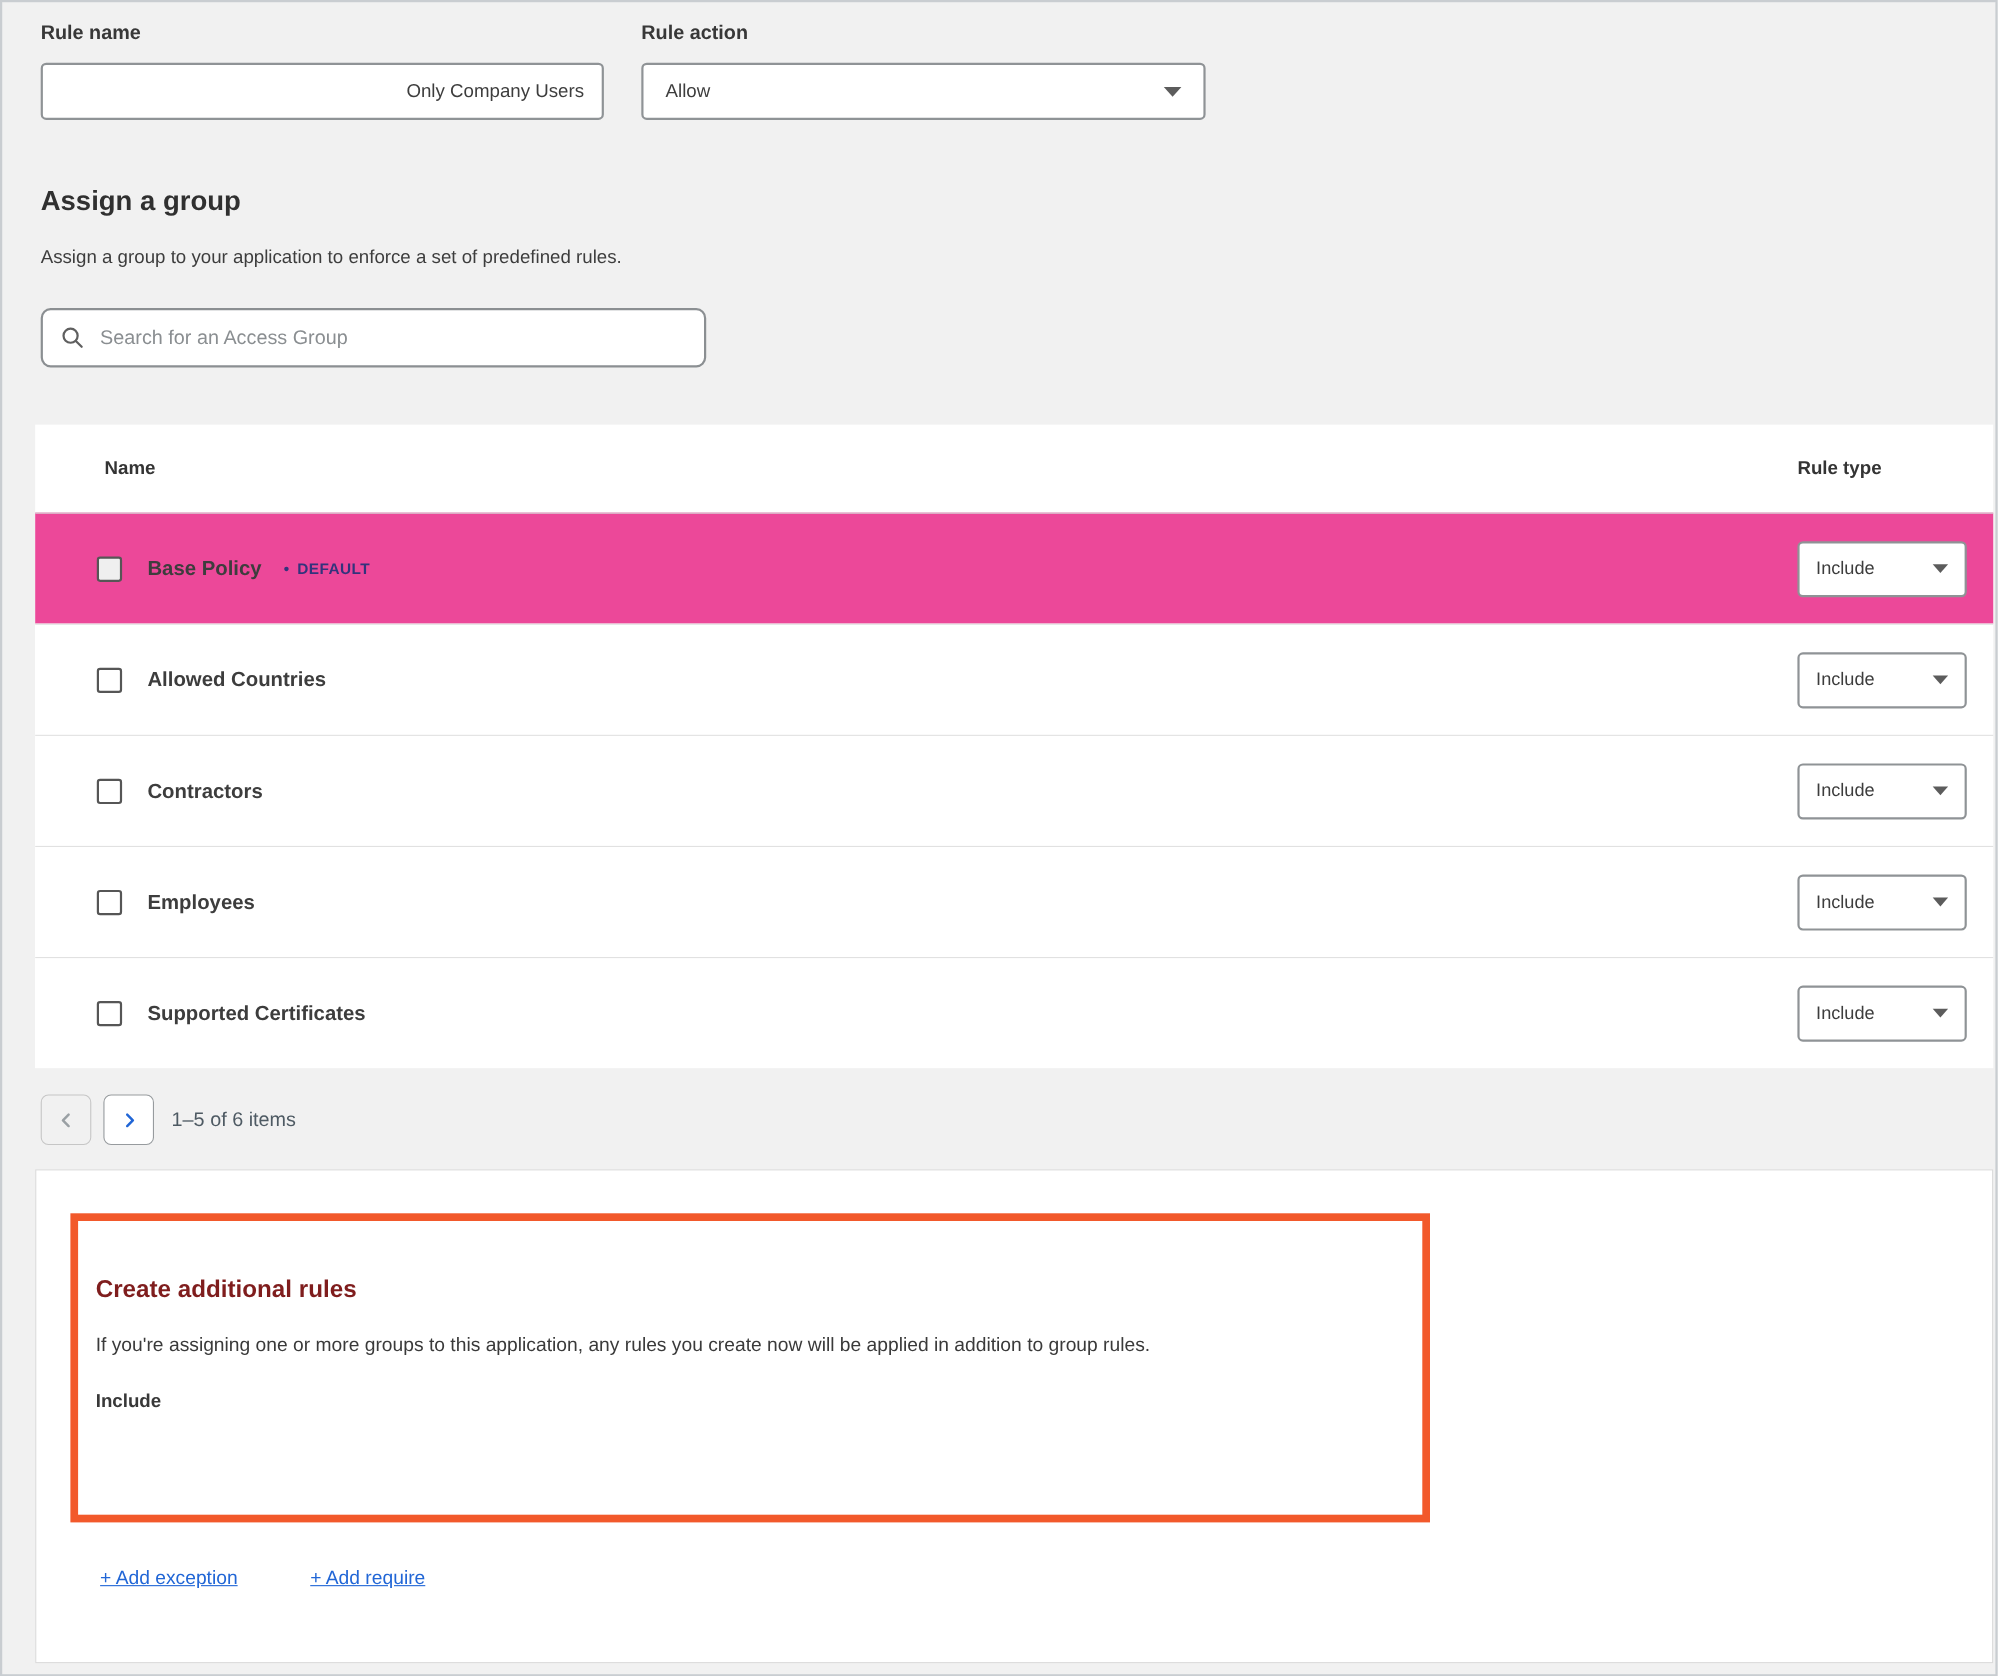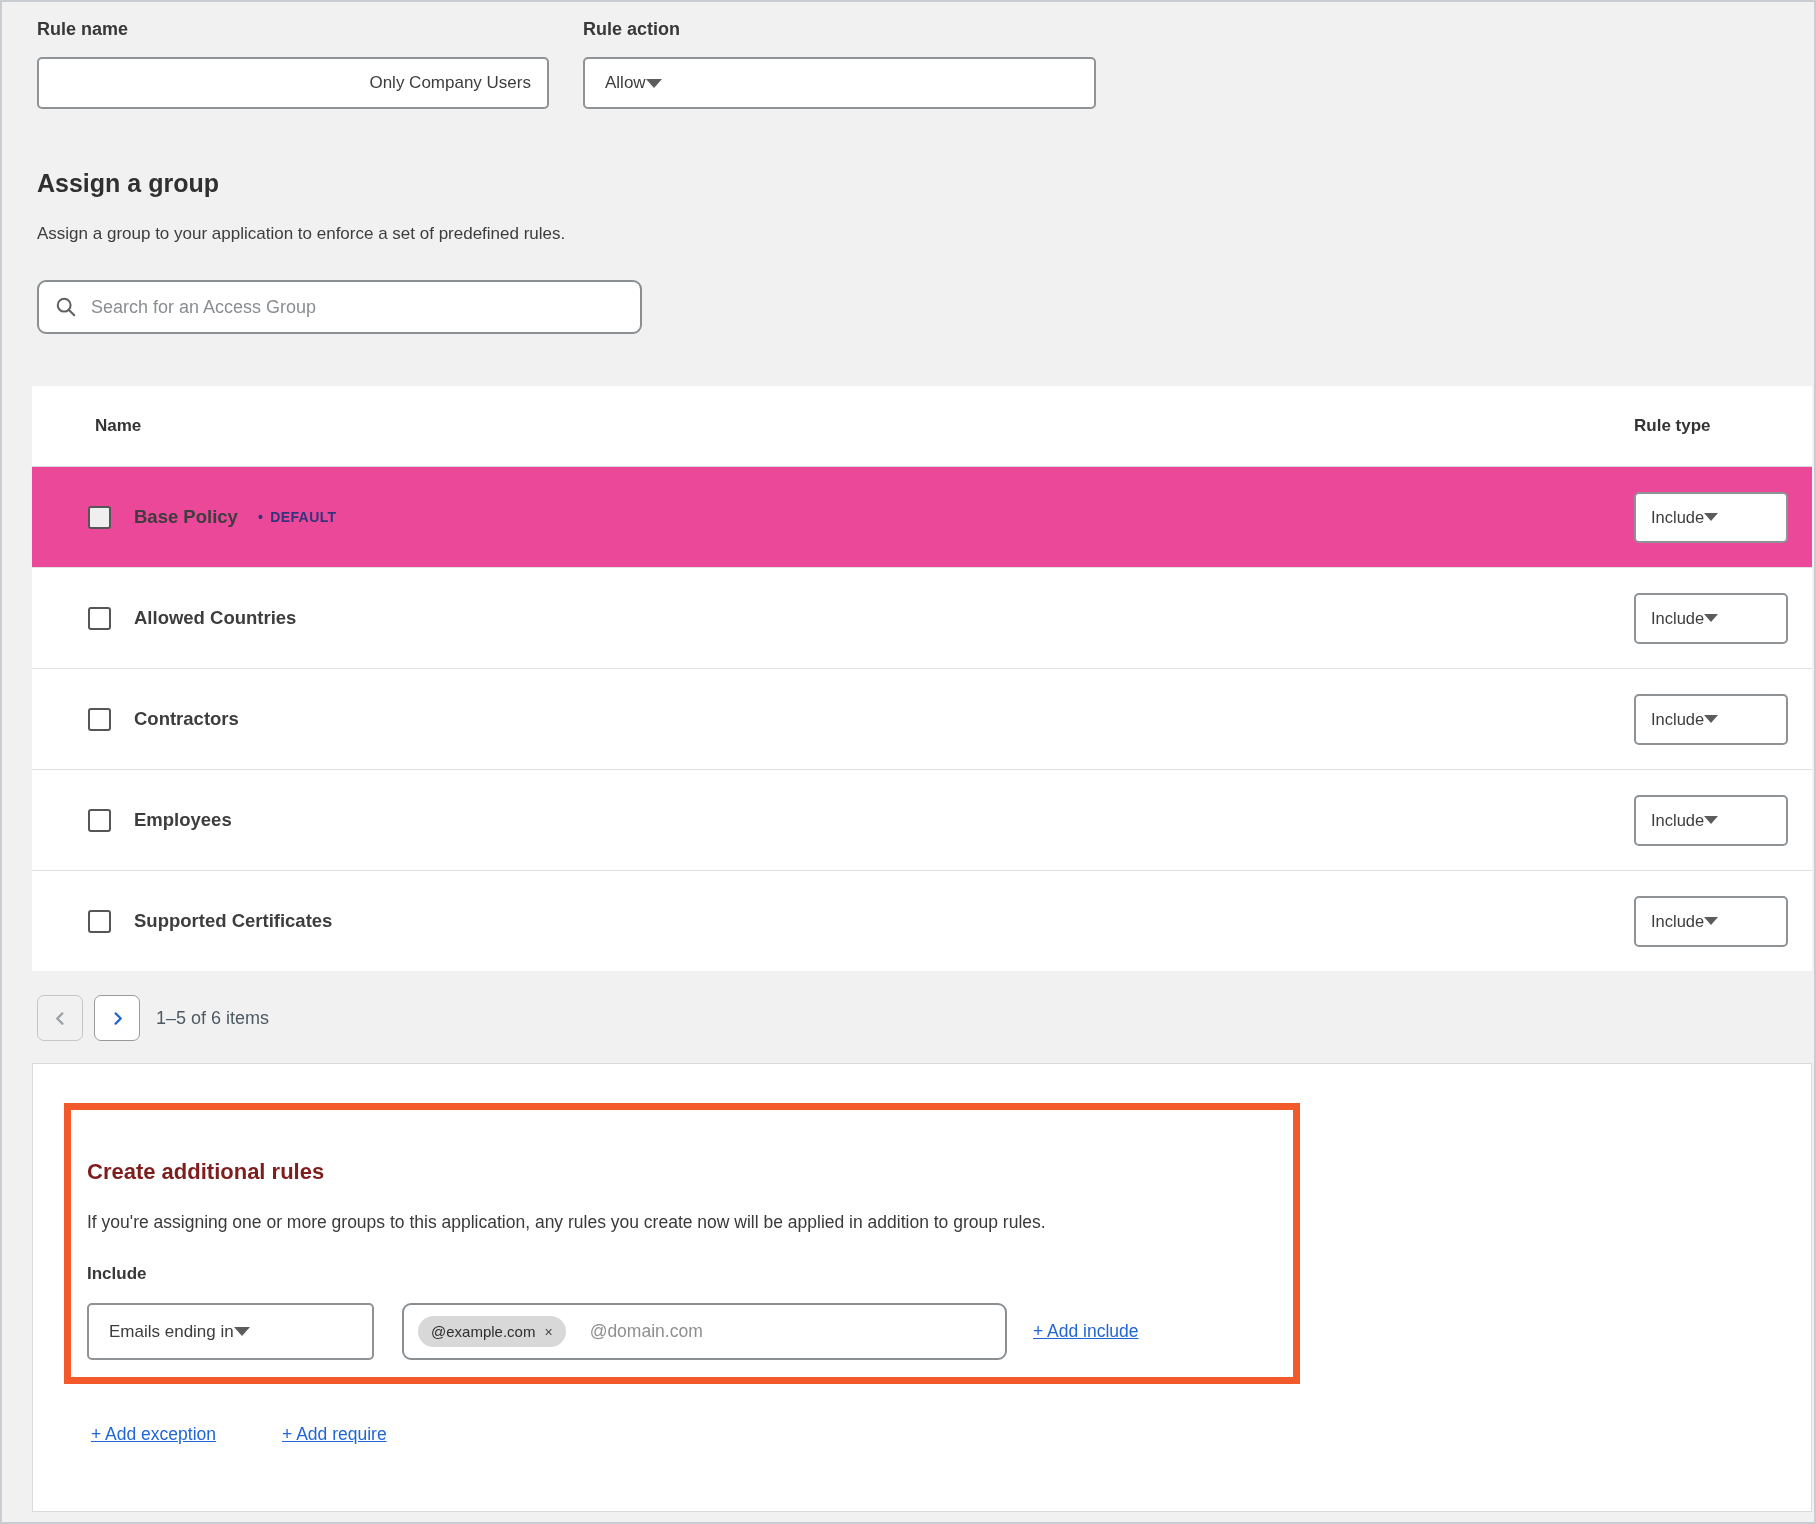--- a/index.html
+++ b/index.html
@@ -15,21 +15,21 @@
 
   
   .top-form { display: flex; gap: 34px; padding: 17px 0 0 35px; }
   .field-label { display: block; font-size: 18px; font-weight: 700; color: #383838; margin-bottom: 17px; }
   .text-input, .select {
     background: #fff; border: 2px solid #8f9396; border-radius: 5px;
     height: 52px; font-size: 17px; color: #3d3d3d;
   }
   .text-input { width: 512px; padding: 0 16px; font-family: "Liberation Sans", sans-serif; outline: none; text-align: right; }
   .select {
-    display: flex; align-items: center; 
+    display: flex; align-items: center; justify-content: space-between;
     padding: 0 20px; cursor: pointer;
   }
   .rule-action-select { width: 513px; }
   .caret-down {
     width: 0; height: 0;
     border-left: 8px solid transparent; border-right: 8px solid transparent;
     border-top: 9px solid #5c5c5c;
   }
 
   
@@ -207,35 +207,19 @@
   </div>
   <span class="page-count">1–5 of 6 items</span>
 </div>
 
 <div class="bottom-card">
   <div class="highlight-box">
     <h3 class="car-heading">Create additional rules</h3>
     <p class="car-desc">If you're assigning one or more groups to this application, any rules you create now will be applied in addition to group rules.</p>
     <div class="car-include-label">Include</div>
 
-    <div class="rule-builder">
-      <div class="select condition-select">
-        <span>Emails ending in</span>
-        <span class="caret-down"></span>
-      </div>
-
-      <div class="chip-input">
-        <span class="chip">
-          <span>@example.com</span>
-          <span class="chip-close">×</span>
-        </span>
-        <input type="text" placeholder="@domain.com" style="">
-      </div>
-
-      <a class="link add-include-link">+ Add include</a>
-    </div>
   </div>
 
   <div class="bottom-links">
     <a class="link">+ Add exception</a>
     <a class="link">+ Add require</a>
   </div>
 </div>
 
 </body></html>

